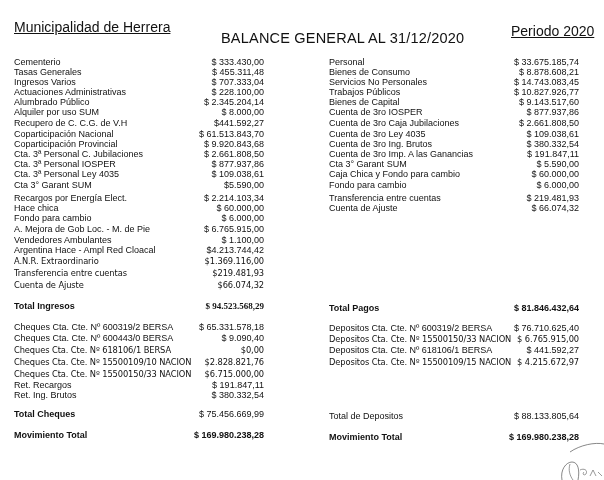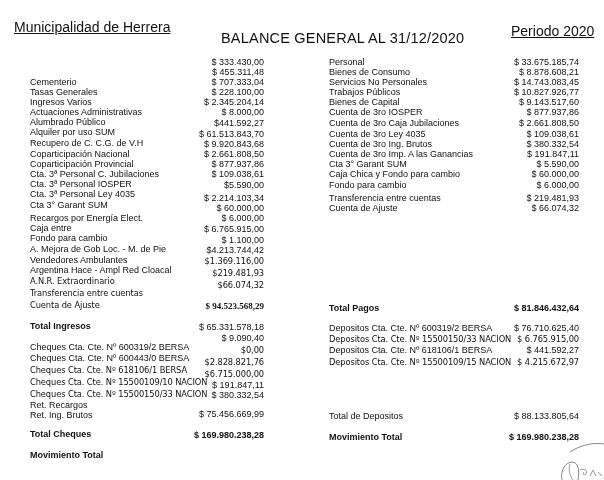--- a/index.html
+++ b/index.html
@@ -26,21 +26,21 @@
       left: 221px; top: 30px; font-size: 14.5px; letter-spacing: 0.2px;
     }
     .row {
       position: absolute;
       font-size: 9px;
       line-height: 10px;
       white-space: nowrap;
     }
     .lbl { position: absolute; white-space: nowrap; }
     .val { position: absolute; white-space: nowrap; text-align: right; }
-    .lcol .lbl { left: 30px; margin-top: 20px; }
+    .lcol .lbl { left: 14px; }
     .lcol .val { right: 340px; }
     .rcol .lbl { left: 329px; }
     .rcol .val { right: 25px; text-align: center; }
     .serif-ish { font-family: "DejaVu Sans", sans-serif; font-size: 8.3px; letter-spacing: -0.1px; }
     .bold { font-weight: bold; }
     .signature {
       position: absolute;
       left: 540px;
       top: 440px;
       width: 64px;
@@ -105,21 +105,21 @@
     </div>
   <div class="row" style="top:180px;left:0;width:604px;">
       <span class="lbl">Cta 3° Garant SUM</span>
       <span class="val">$5.590,00</span>
     </div>
   <div class="row" style="top:193px;left:0;width:604px;">
       <span class="lbl">Recargos por Energía Elect.</span>
       <span class="val">$ 2.214.103,34</span>
     </div>
   <div class="row" style="top:203px;left:0;width:604px;">
-      <span class="lbl">Caja entre</span>
+      <span class="lbl">Hace chica</span>
       <span class="val">$ 60.000,00</span>
     </div>
   <div class="row" style="top:213px;left:0;width:604px;">
       <span class="lbl">Fondo para cambio</span>
       <span class="val">$ 6.000,00</span>
     </div>
   <div class="row" style="top:224px;left:0;width:604px;">
       <span class="lbl">A. Mejora de Gob Loc. - M. de Pie</span>
       <span class="val">$ 6.765.915,00</span>
     </div>

